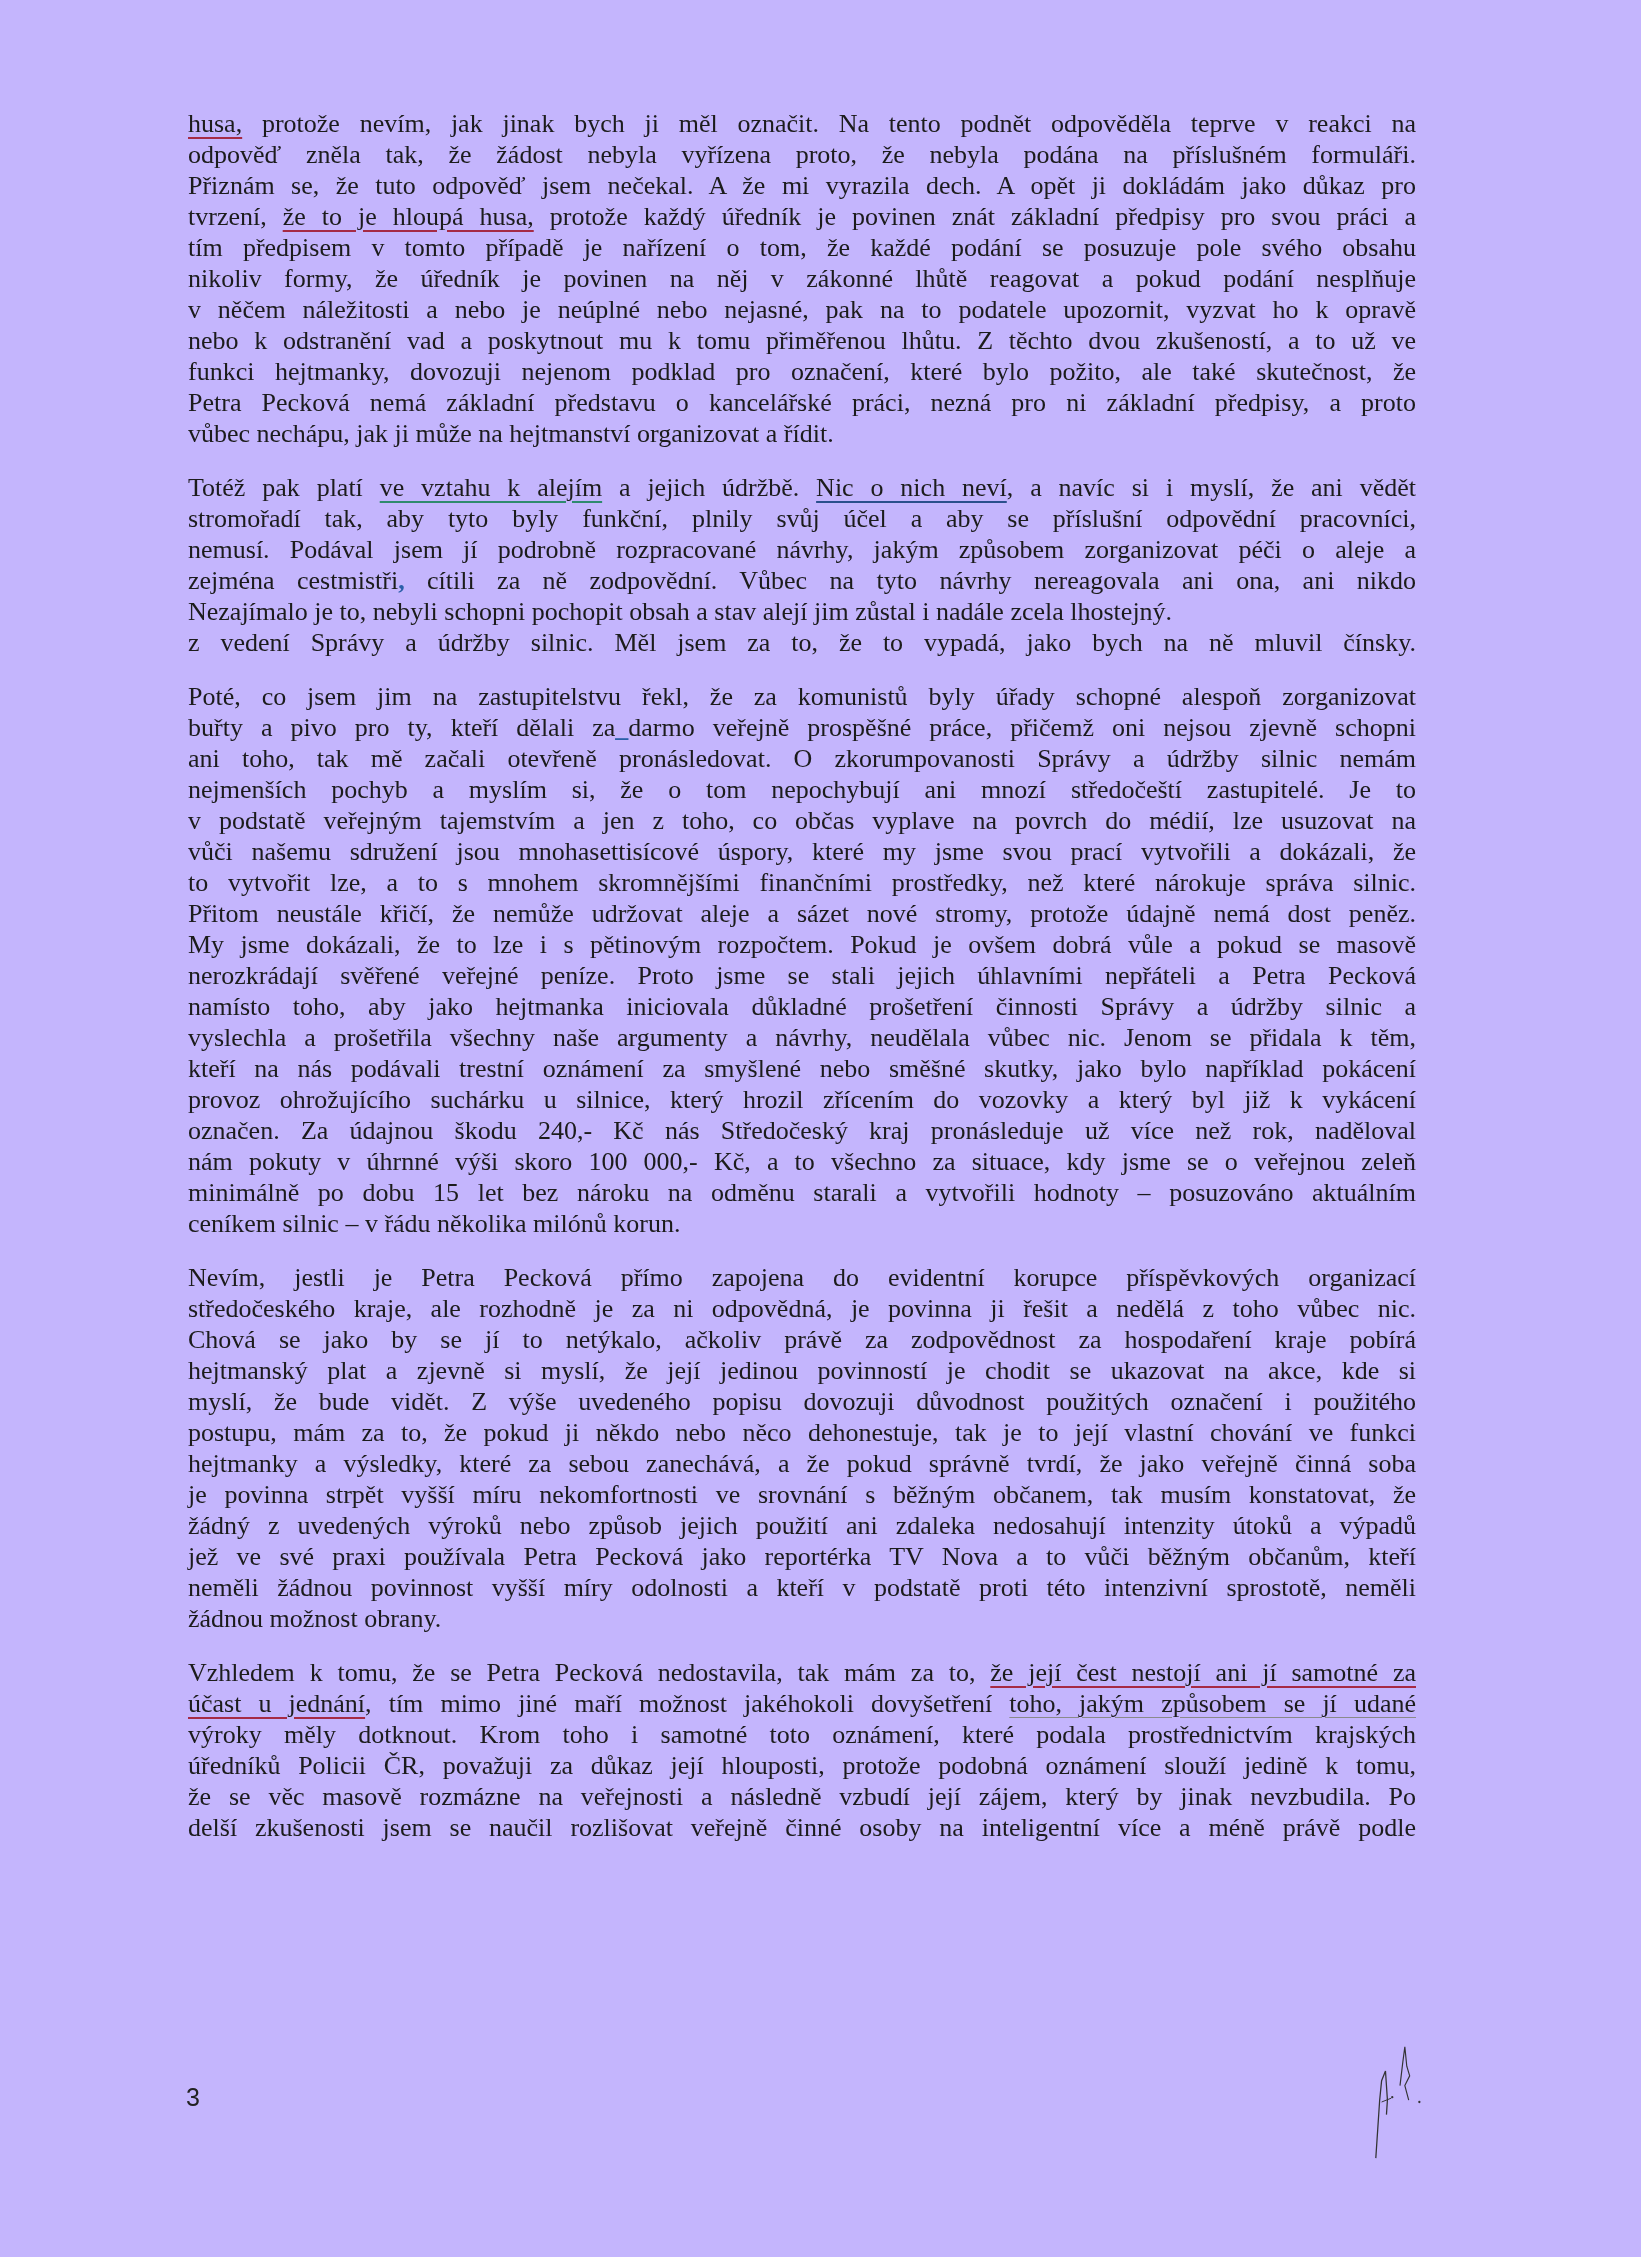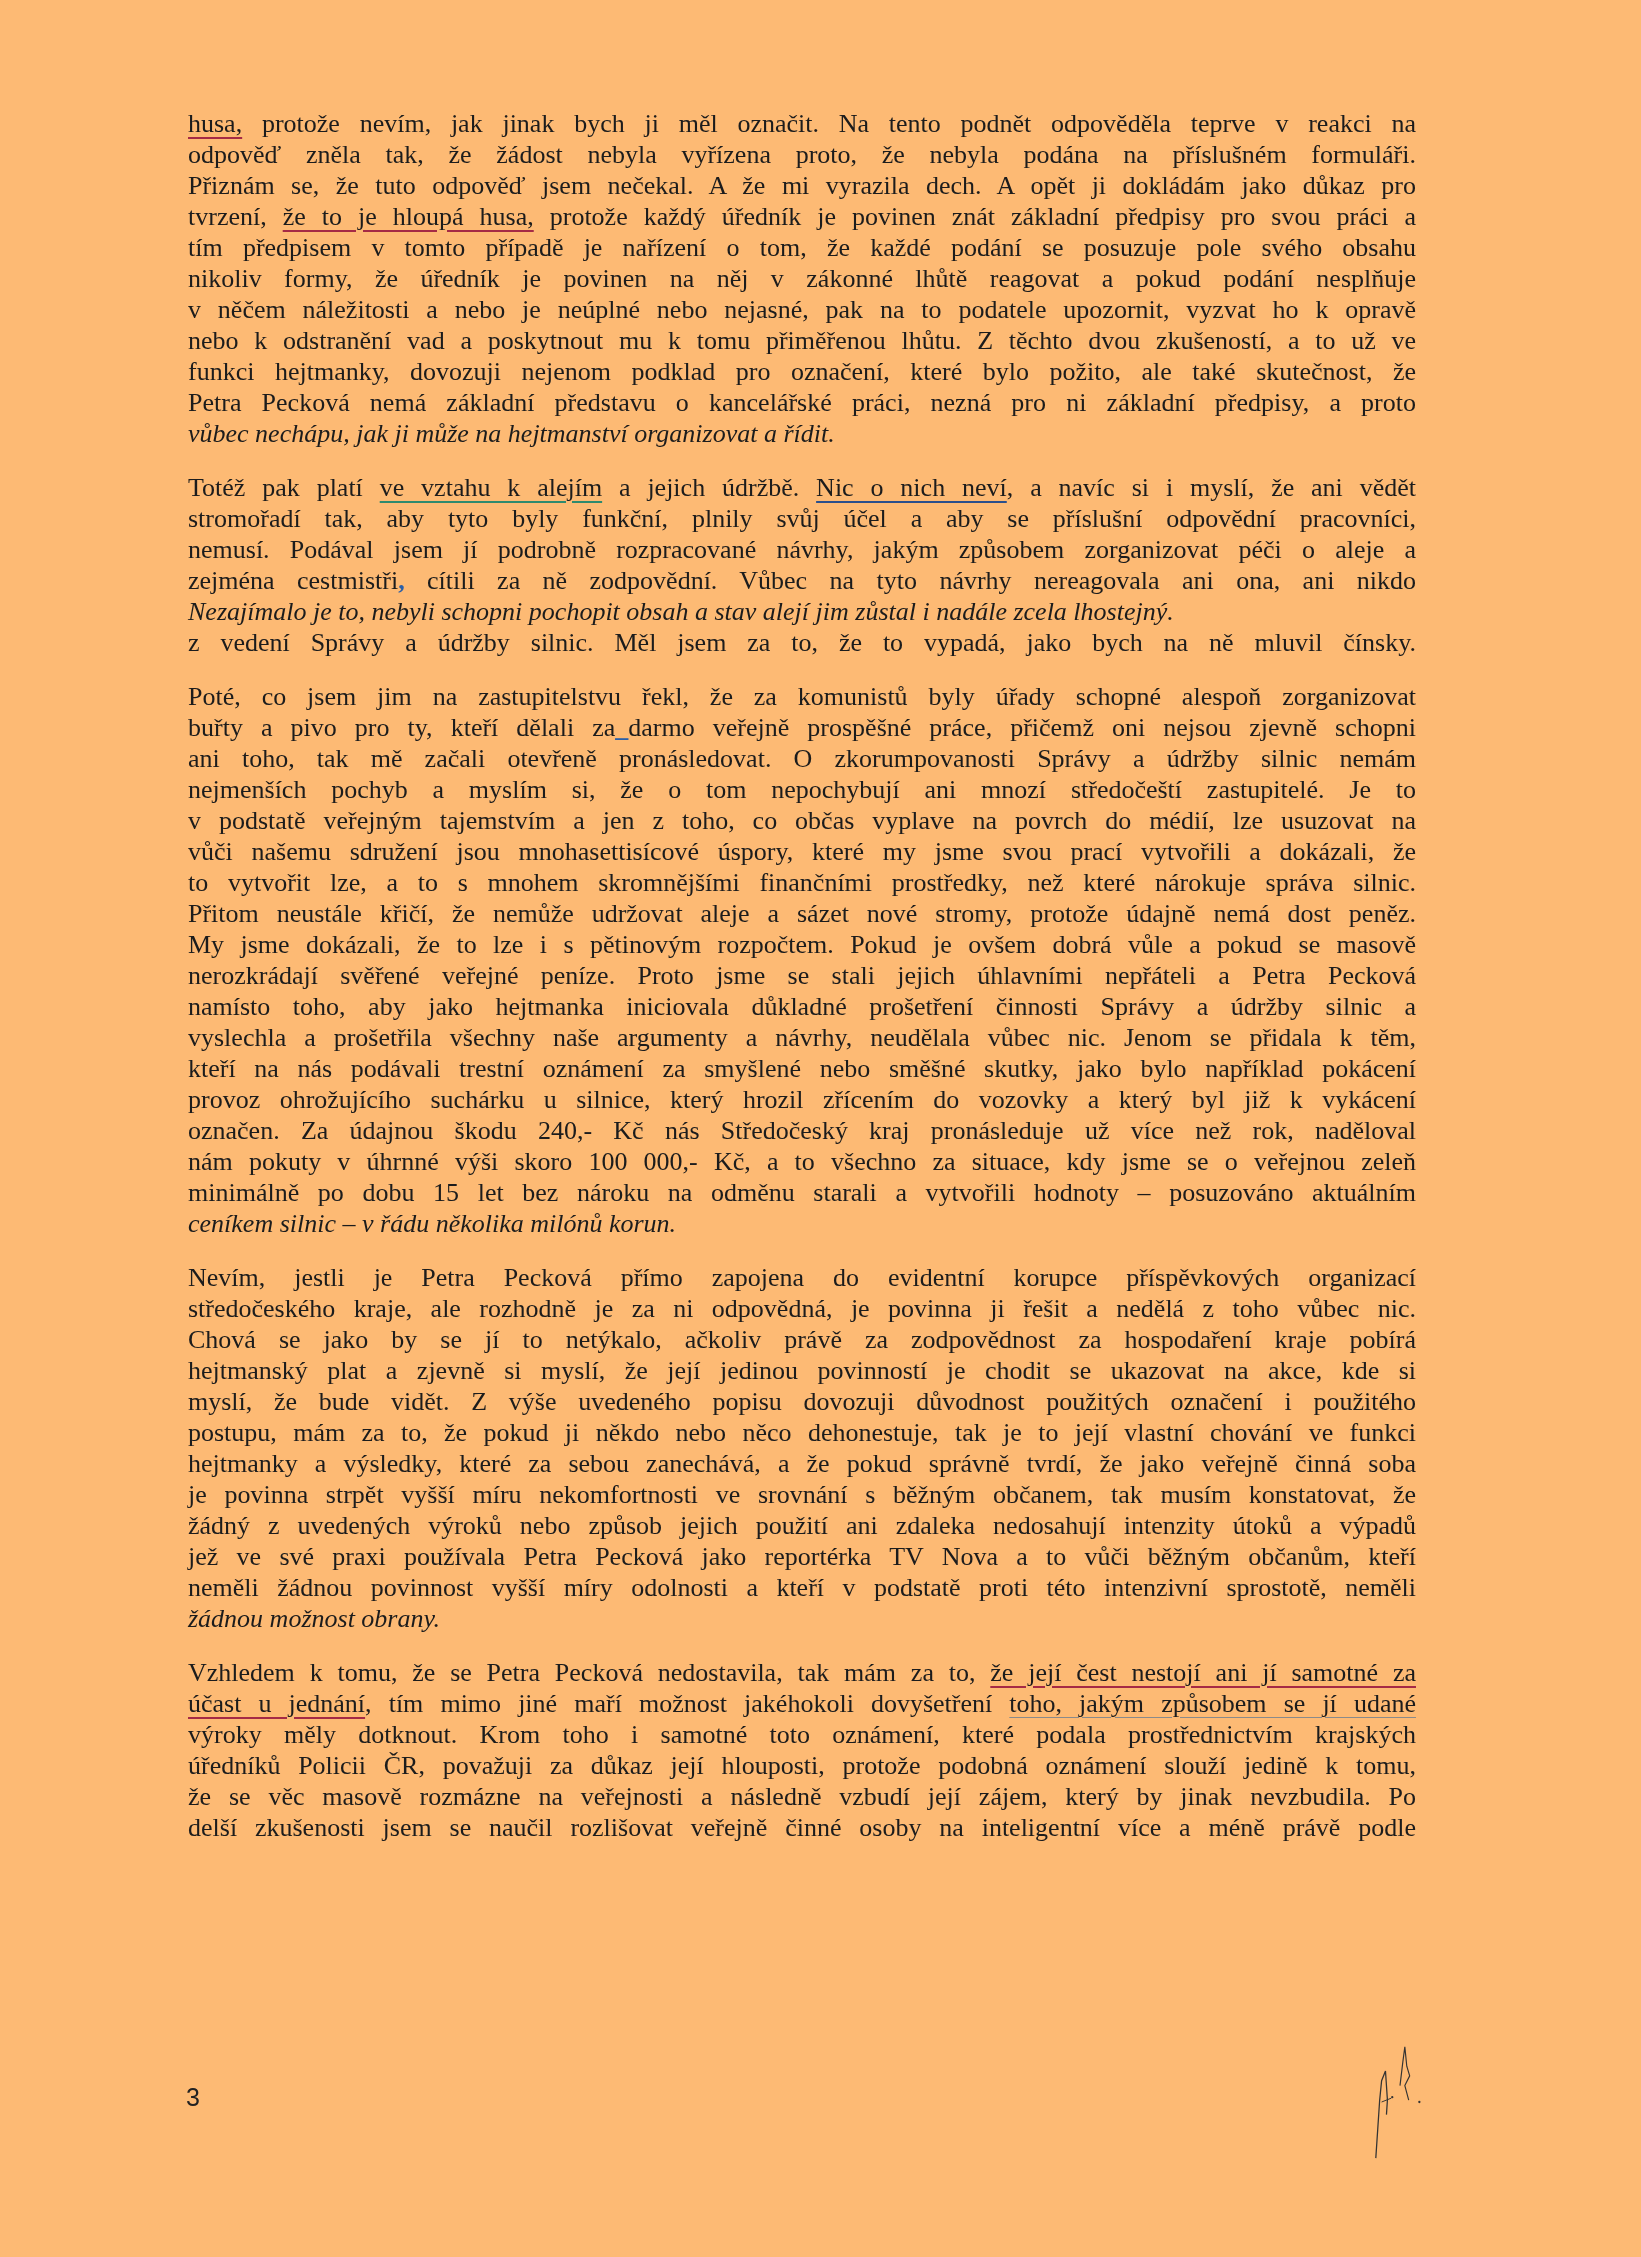--- a/index.html
+++ b/index.html
@@ -1,31 +1,31 @@
 <!DOCTYPE html>
 <html><head>
 <meta charset="utf-8">
 <style>
   html, body { margin: 0; padding: 0; background: #ffffff; }
   body { width: 1641px; height: 2257px; position: relative; overflow: hidden; }
   .page {
     position: absolute; left: 0; top: 0; width: 1641px; height: 2257px;
-    background: #fdba74;
+    background: #c4b5fd;
   }
   .text-block {
     position: absolute; left: 188px; top: 108px; width: 1228px;
     font-family: "Liberation Serif", serif;
     font-size: 26px; line-height: 31px; color: #1c1c1c;
   }
   .para { margin: 0 0 23px 0; }
   .line {
     display: block; height: 31px; white-space: nowrap;
     text-align: justify; text-align-last: justify;
   }
-  .line.last { text-align: center; text-align-last: left; font-style: italic; }
+  .line.last { text-align: center; text-align-last: left; }
   .ul { text-decoration: underline; text-decoration-thickness: 2.4px; text-underline-offset: 4.8px; }
   .ul-red { text-decoration-color: #a52a45; }
   .ul-teal { text-decoration-color: #2e8a6e; }
   .ul-blue { text-decoration-color: #2a4f8c; }
   .ul-gray { text-decoration-color: #8a8a8a; text-decoration-thickness: 1px; }
   .ink-mark { color: #2a5fa8; font-weight: bold; }
   .page-number {
     position: absolute; left: 186px; top: 2083px;
     font-family: "Liberation Sans", sans-serif; font-size: 25px; color: #222;
   }

